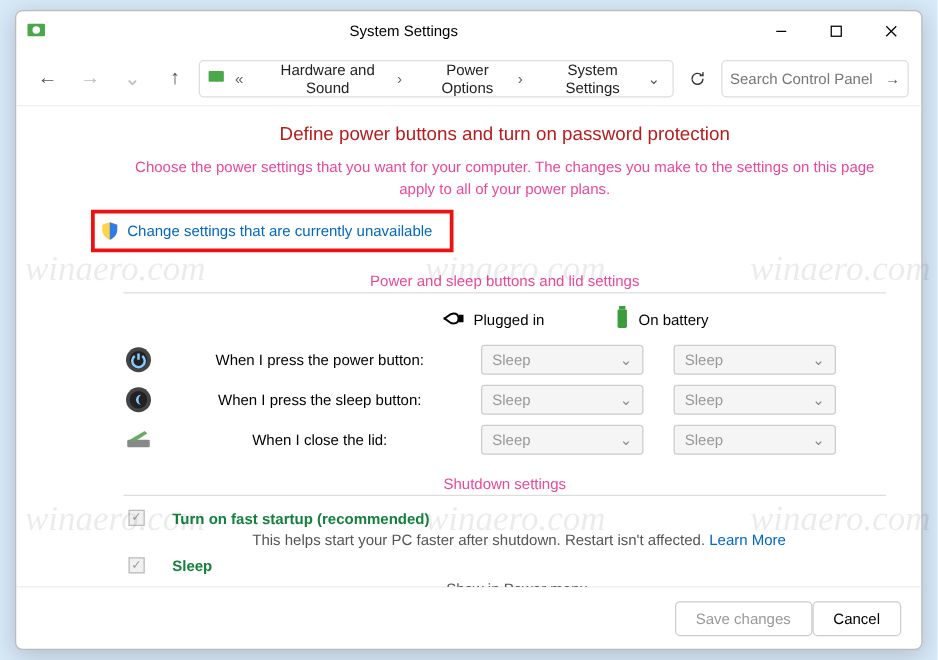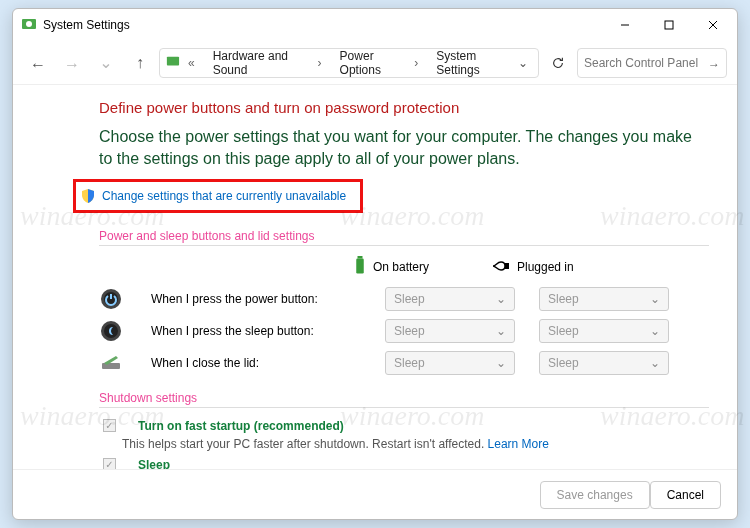--- a/index.html
+++ b/index.html
@@ -1,36 +1,36 @@
 <!DOCTYPE html>
 <html><head>
 <meta charset="utf-8">
 <style>
   * { box-sizing: border-box; margin: 0; padding: 0; font-family: "Segoe UI", sans-serif; }
   body { background: #d7e8f7; width: 750px; height: 528px; overflow: hidden; position: relative; }
-  .window { position: absolute; left: 12px; top: 8px; width: 726px; height: 512px; background: #fff; border: 1px solid #bbb; border-radius: 6px; box-shadow: 0 4px 18px rgba(0,0,0,.18); display: flex; flex-direction: column; }
+  .window { position: absolute; left: 12px; top: 8px; width: 726px; height: 512px; background: #fff; border: 1px solid #bbb; border-radius: 6px; box-shadow: 0 4px 18px rgba(0,0,0,.18); display: flex; flex-direction: column; text-align: center; }
   .titlebar { height: 32px; display: flex; align-items: center; padding: 0 2px 0 8px; }
   .titlebar-icon { width:16px; height:16px; display:inline-flex; align-items:center; justify-content:center; margin-right:6px; }
   .titlebar-title { font-size: 12px; color: #000; flex: 1; }
   .winbtn { width: 44px; height: 30px; display:flex; align-items:center; justify-content:center; color:#000; }
   .winbtn svg { width:10px; height:10px; }
   .toolbar { height: 44px; display:flex; align-items:center; padding: 0 10px; gap:4px; border-bottom: 1px solid #eee; }
   .navbtn { width:30px; height:30px; display:flex; align-items:center; justify-content:center; color:#555; border-radius:3px; }
   .navbtn.disabled { color:#bbb; }
   .breadcrumb { flex:1; height:30px; border:1px solid #ddd; border-radius:4px; display:flex; align-items:center; padding:0 6px; font-size:12px; color:#222; min-width:0; }
   .breadcrumb .pill-icon { width:16px; height:16px; margin-right:4px; }
   .crumb { padding: 0 2px; margin-left: 12px; }
   .crumb-sep { padding: 0 4px; color:#666; }
   .bc-dd { margin-left:auto; color:#555; padding:0 4px; }
   .refresh { width:30px; height:30px; display:flex; align-items:center; justify-content:center; color:#333; }
   .searchbox { width:150px; height:30px; border:1px solid #ddd; border-radius:4px; display:flex; align-items:center; padding:2px 6px; font-size:12px; color:#777; }
   .searchbox .sicon { margin-left:auto; color:#555; }
   .content { flex:1; overflow:auto; padding: 14px 28px 0 86px; font-size:12px; color:#000; }
   .heading { color:#b91c1c; font-size:15px; margin-bottom:10px; }
-  .desc { font-size:16px; color:#14532d; line-height:1.4; }
+  .desc { font-size:12px; color:#ec4899; line-height:1.4; }
   .admin-row { margin:8px 0 0 -26px; display:flex; align-items:center; gap:6px; border:3px solid #e11; padding:6px 14px 6px 4px; width:fit-content; }
   .shield { width:16px; height:16px; }
   .admin-link { color:#0067c0; font-size:12px; }
   .section-label { color:#ec4899; font-size:12px; margin:16px 0 10px; border-bottom:1px solid #ddd; padding-bottom:2px; }
   .colhead { display:grid; grid-template-columns: 206px 130px 130px; gap:8px; align-items:center; margin-bottom:8px; margin-left:40px; }
   .colhead-cell { display:flex; align-items:center; gap:6px; font-size:12px; }
   .row { display:grid; grid-template-columns: 28px 210px 130px 130px; gap:24px; align-items:center; margin-bottom:8px; }
   .row-icon { width:24px; height:24px; }
   .row-label { font-size:12px; }
   .dropdown { height:24px; border:1px solid #ccc; border-radius:3px; background:#fafafa; display:flex; align-items:center; padding:0 8px; font-size:12px; color:#555; justify-content:space-between; }
@@ -120,32 +120,32 @@
           </svg>
       </span>
       <a class="admin-link">Change settings that are currently unavailable</a>
     </div>
 
     <div class="section-label">Power and sleep buttons and lid settings</div>
 
     <div class="colhead">
       <div></div>
       <div class="colhead-cell">
+        <span><svg width="20" height="12" viewBox="0 0 20 12">
+              <path d="M2 6c3 0 4 4 8 4 3 0 4-2 4-4s-1-4-4-4c-4 0-5 4-8 4z" fill="none" stroke="#000" stroke-width="1.5"></path>
+              <rect x="14" y="3" width="4" height="6" fill="#000"></rect>
+            </svg></span>
+        <span>Plugged in</span>
+      </div>
+      <div class="colhead-cell">
         <span><svg width="14" height="20" viewBox="0 0 10 16">
               <rect x="2" y="2" width="6" height="12" rx="1" fill="#3a9c3a"></rect>
               <rect x="3" y="0" width="4" height="2" fill="#3a9c3a"></rect>
             </svg></span>
         <span>On battery</span>
-      </div>
-      <div class="colhead-cell">
-        <span><svg width="20" height="12" viewBox="0 0 20 12">
-              <path d="M2 6c3 0 4 4 8 4 3 0 4-2 4-4s-1-4-4-4c-4 0-5 4-8 4z" fill="none" stroke="#000" stroke-width="1.5"></path>
-              <rect x="14" y="3" width="4" height="6" fill="#000"></rect>
-            </svg></span>
-        <span>Plugged in</span>
       </div>
     </div>
 
     <div id="rows-container">
         <div class="row">
           <span class="row-icon"><svg viewBox="0 0 24 24">
               <circle cx="12" cy="12" r="10" fill="#444"></circle>
               <circle cx="12" cy="12" r="7" fill="#222"></circle>
               <path d="M12 7v5" stroke="#8cf" stroke-width="2"></path>
               <path d="M9 9a5 5 0 1 0 6 0" fill="none" stroke="#8cf" stroke-width="2"></path>

